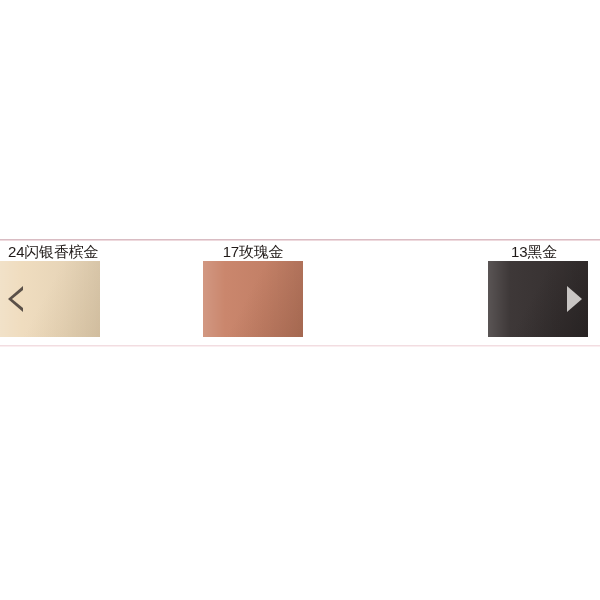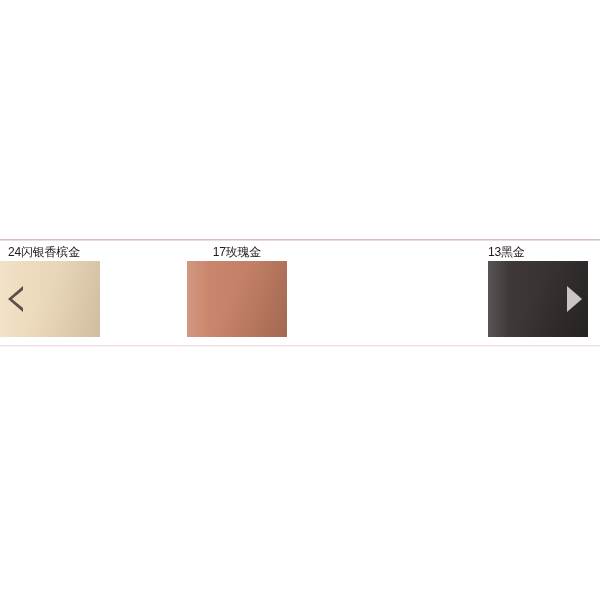--- a/index.html
+++ b/index.html
@@ -51,36 +51,36 @@
     top: 243px;
     width: 600px;
     height: 100px;
   }
   .variant-item {
     position: absolute;
     top: 0;
     width: 100px;
   }
   .variant-item[data-index="0"] { left: 0px; }
-  .variant-item[data-index="1"] { left: 142px; padding-left: 45px; }
+  .variant-item[data-index="1"] { left: 158px; padding-left: 45px; }
   .variant-item[data-index="2"] { left: 325px; }
   .variant-item[data-index="3"] { left: 488px; }
 
   .variant-label {
     height: 18px;
     line-height: 18px;
     text-align: center;
-    font-size: 12px;
+    font-size: 15px;
     color: #201a18;
     white-space: nowrap;
     letter-spacing: -0.2px;
     font-weight: 500;
   }
   .variant-label.align-left  { text-align: left;  padding-left: 8px; }
-  .variant-label.align-right { text-align: left; padding-right: 8px; }
+  .variant-label.align-right { text-align: center; padding-right: 8px; }
 
   .swatch {
     position: relative;
     width: 100px;
     height: 76px;
     overflow: hidden;
   }
 
   
   .swatch::after {

